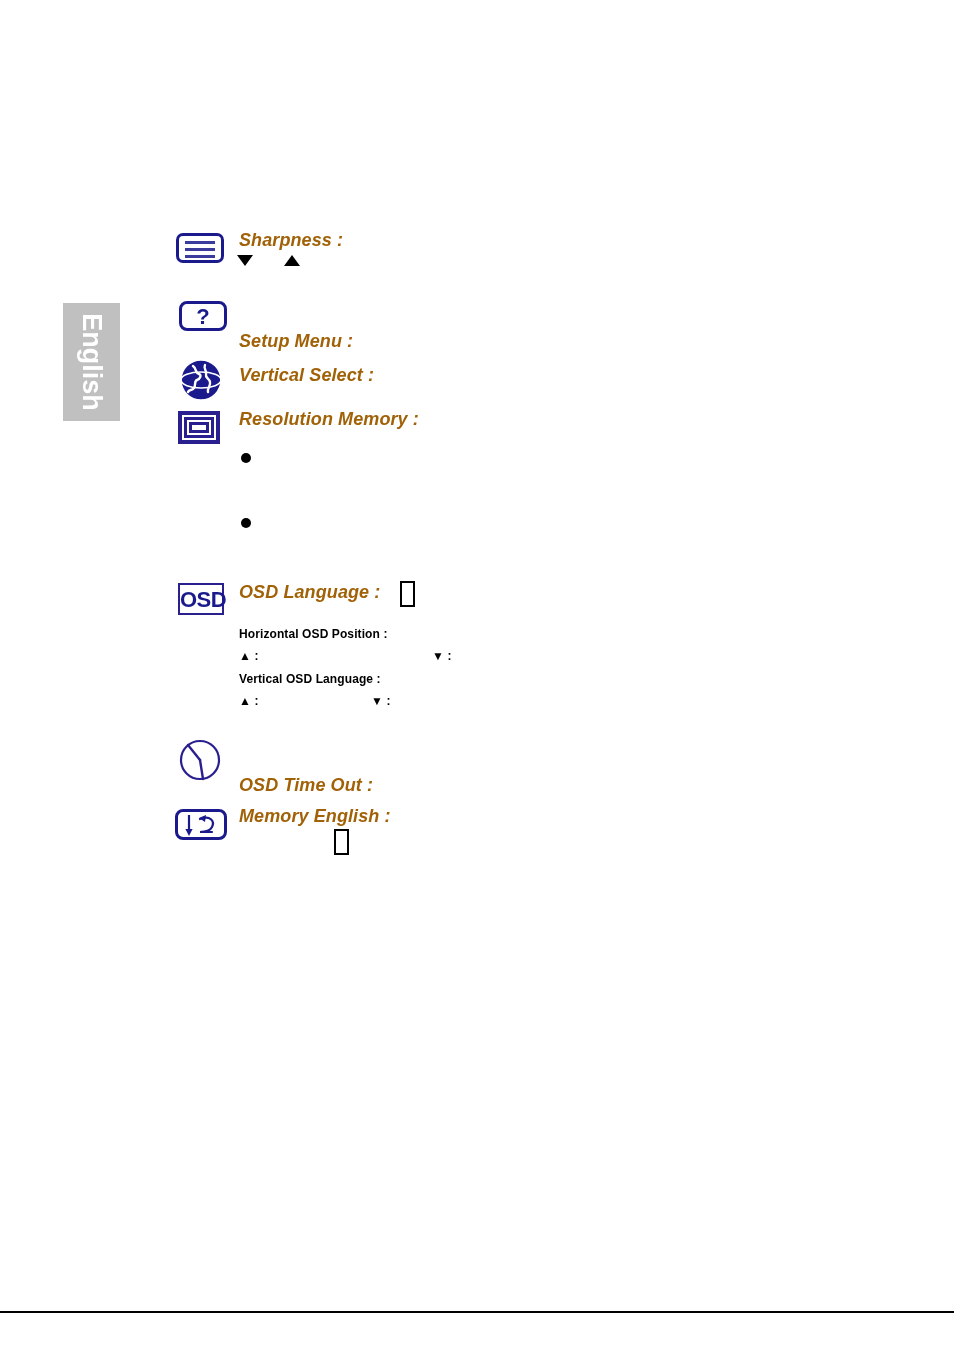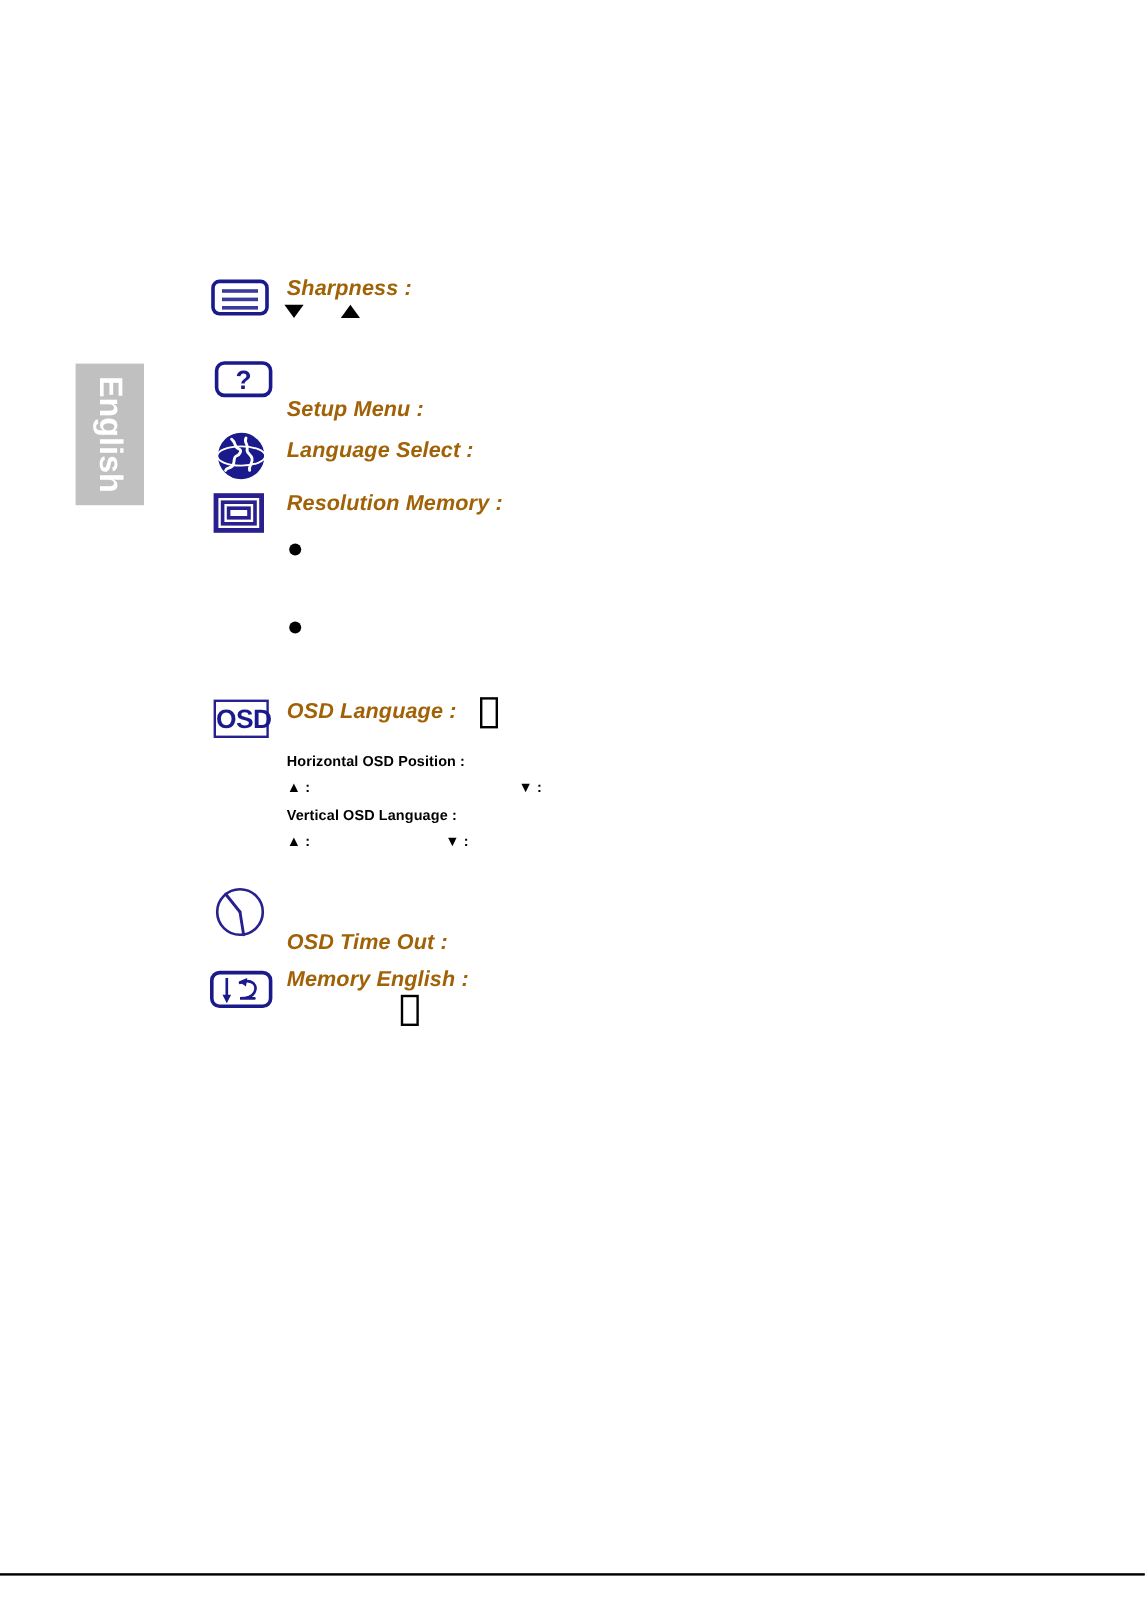--- a/index.html
+++ b/index.html
@@ -215,21 +215,21 @@
 
 <div class="icon-box" style="left:179px; top:358px;">
   <svg width="44" height="44" viewBox="0 0 44 44">
     <circle cx="22" cy="22" r="20" fill="#1a1a8c"></circle>
     <path d="M14 8 C18 11, 16 15, 20 16 C23 17, 21 21, 18 22 C15 23, 17 27, 15 30 C13 33, 10 31, 9 34" stroke="#ffffff" stroke-width="2.4" fill="none" stroke-linecap="round"></path>
     <path d="M26 7 C24 11, 28 12, 27 16 C26 20, 30 20, 31 24 C32 28, 28 30, 29 34" stroke="#ffffff" stroke-width="2.4" fill="none" stroke-linecap="round"></path>
     <ellipse cx="22" cy="22" rx="20" ry="8" stroke="#ffffff" stroke-width="1.6" fill="none"></ellipse>
     <circle cx="22" cy="22" r="20" stroke="#ffffff" stroke-width="1.4" fill="none"></circle>
   </svg>
 </div>
-<div class="abs head-blue" style="left:239px; top:365px;">Language Select :</div>
+<div class="abs head-blue" style="left:239px; top:365px;">Vertical Select :</div>
 
 <div class="icon-box" style="left:178px; top:411px;">
   <div class="icn-resolution">
     <div class="r2">
         <div class="r3"></div>
       </div>
   </div>
 </div>
 <div class="abs head-blue" style="left:239px; top:409px;">Resolution Memory :</div>
 <div class="abs bullet" style="left:241px; top:453px;"></div>

